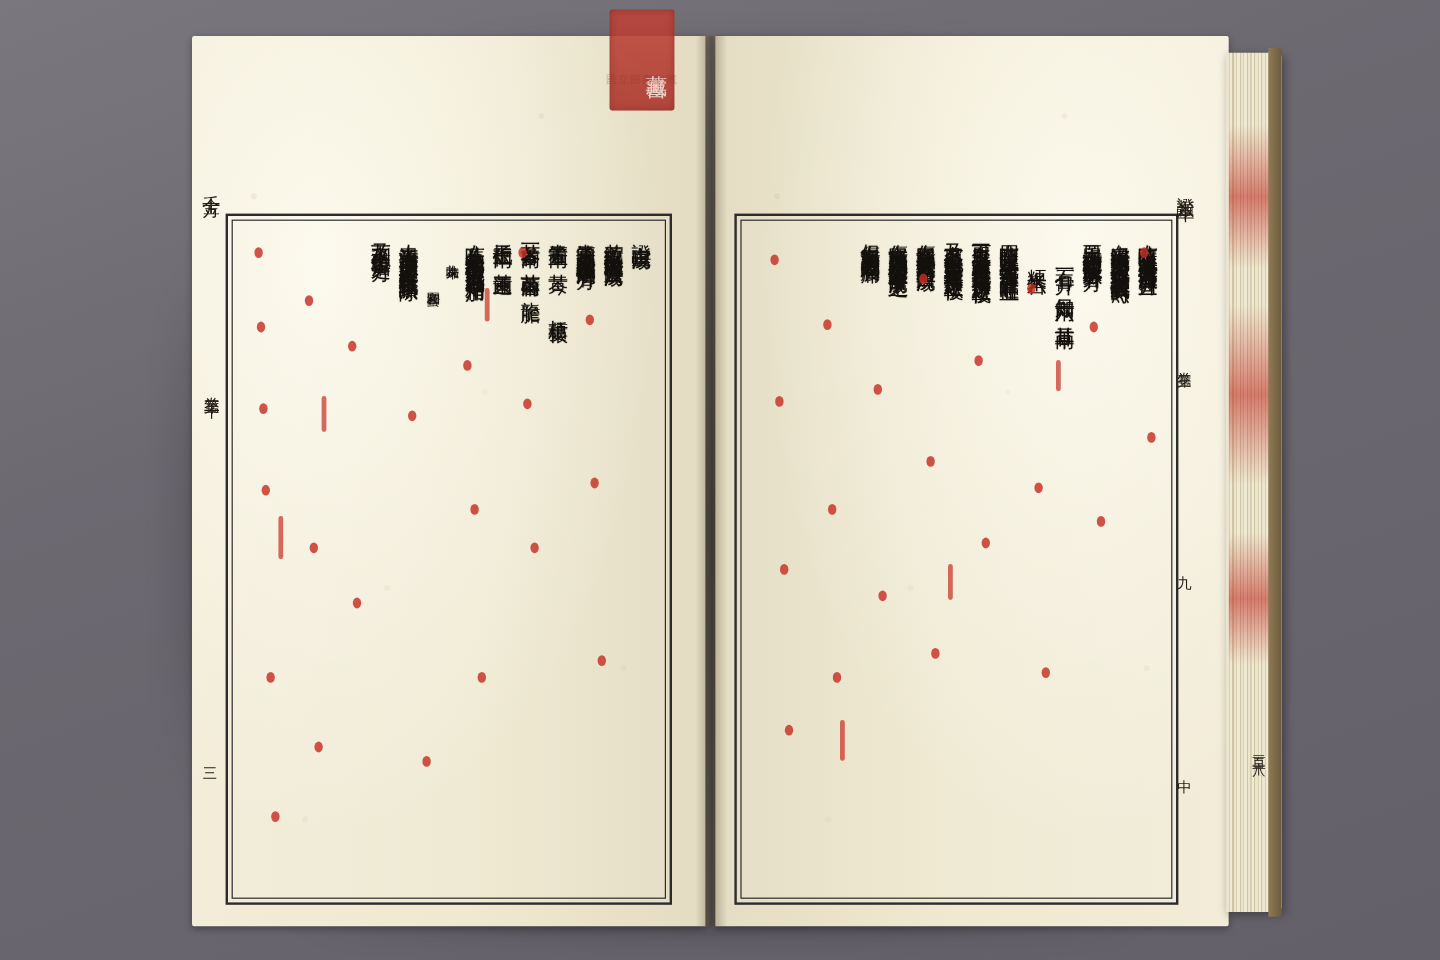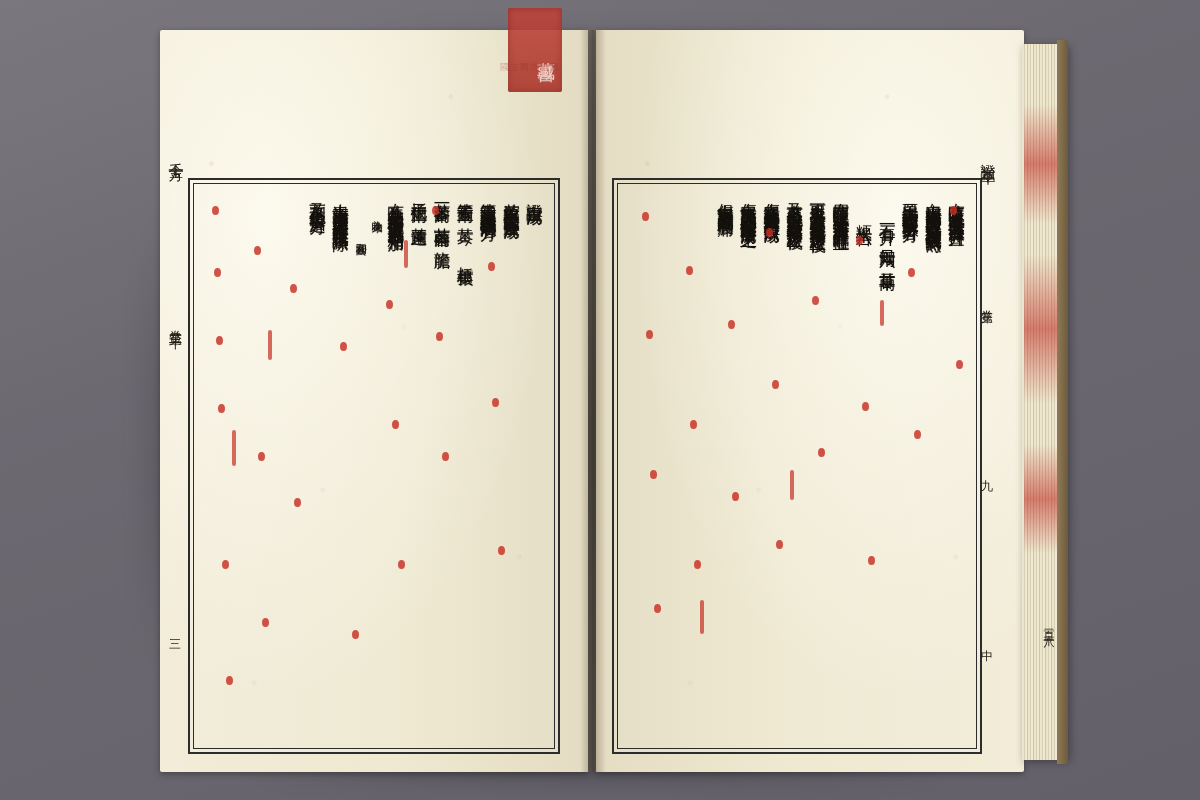--- a/index.html
+++ b/index.html
@@ -213,20 +213,21 @@
   }
   .seal-faint {
     position: absolute;
     left: 500px;
     top: 60px;
     width: 70px;
     height: 46px;
     color: rgba(150,50,40,0.35);
     font-size: 9px;
     letter-spacing: 1px;
+    text-align: center;
     line-height: 1.6;
   }
 
   
   .dot {
     position: absolute;
     width: 7px;
     height: 9px;
     border-radius: 50%;
     background: rgba(198,46,34,0.82);

